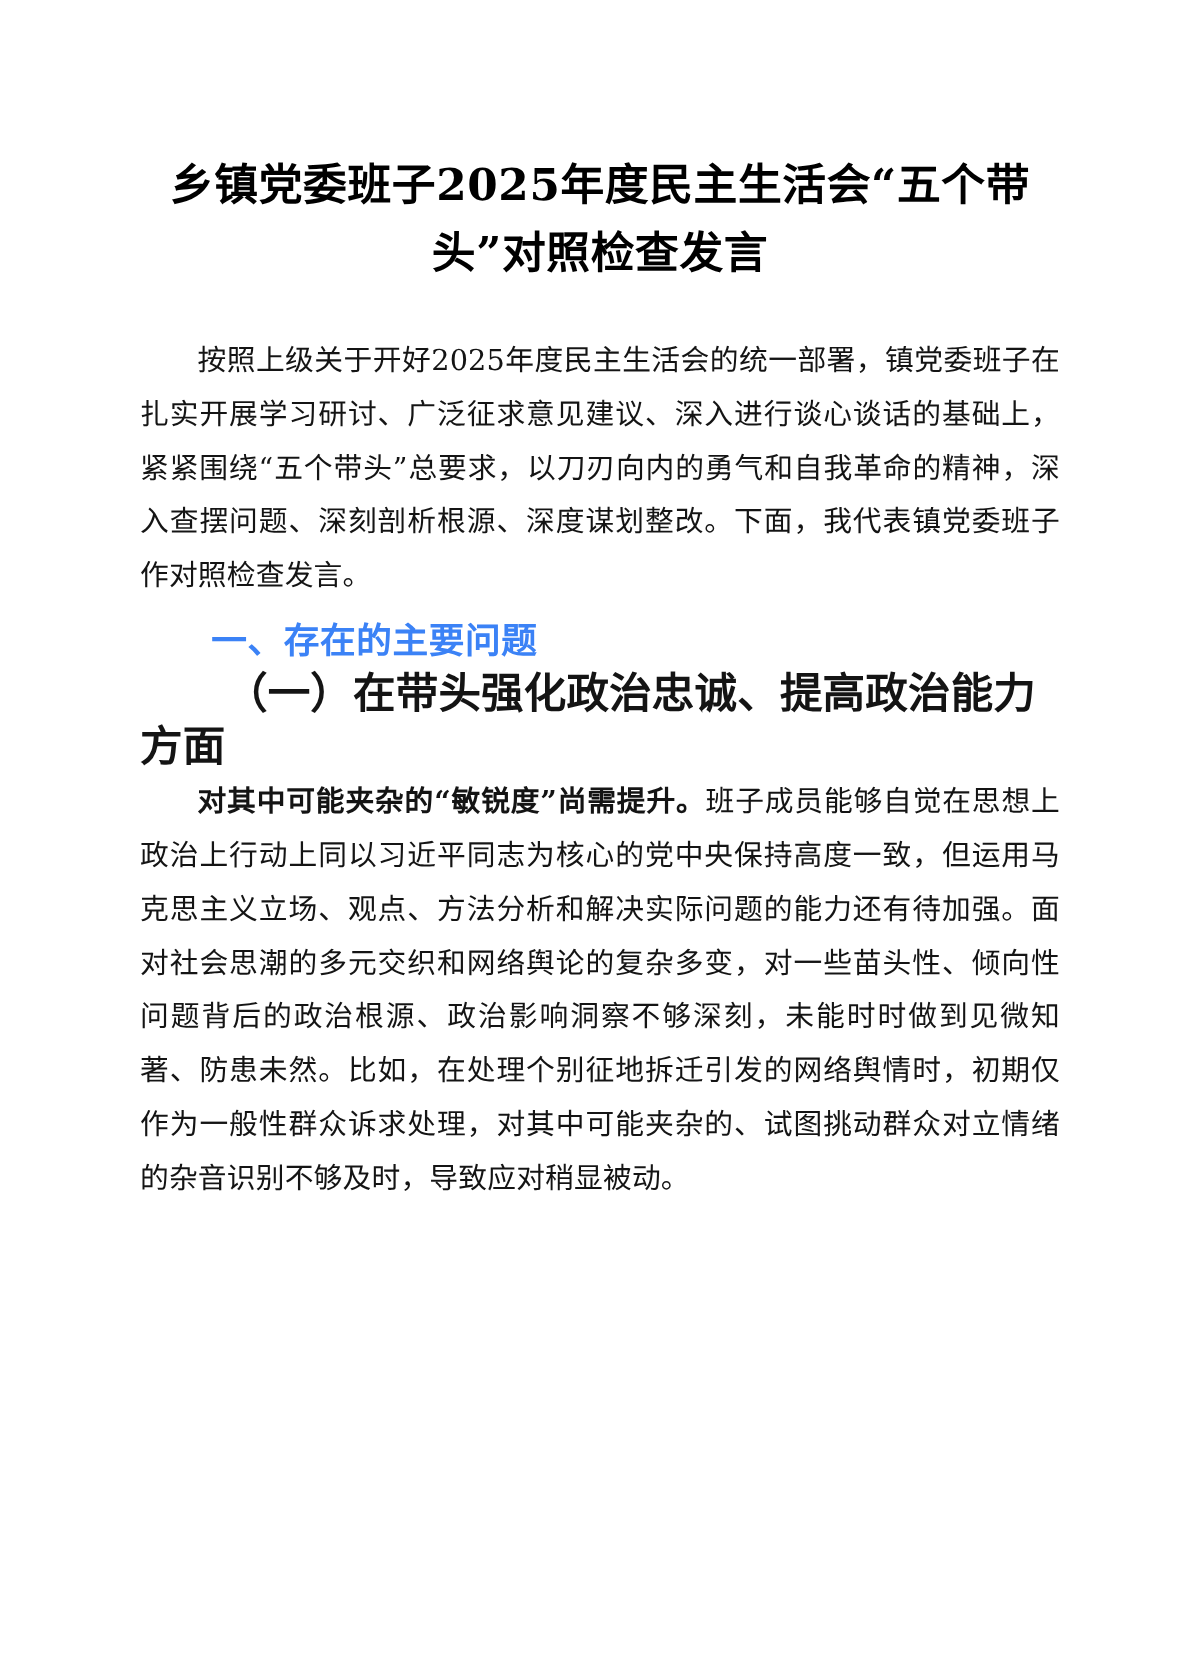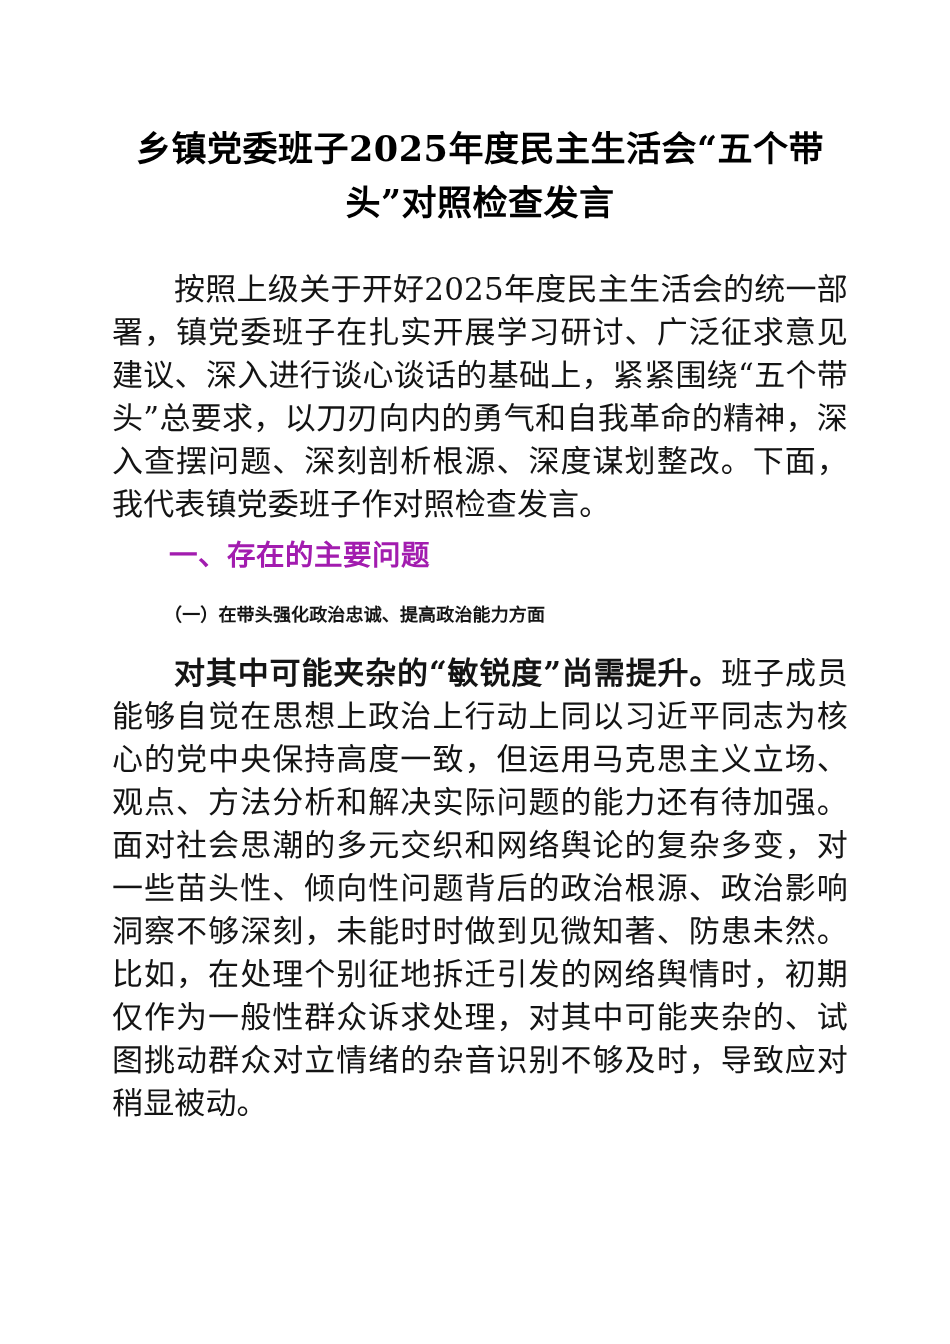--- a/index.html
+++ b/index.html
@@ -37,21 +37,21 @@
     text-align: center;
     letter-spacing: 0.5px;
     color: #000000;
     word-break: break-all;
   }
 
   
   .para {
     margin: 0;
     font-family: "DejaVu Serif", "Liberation Serif", serif;
-    font-size: 31px;
+    font-size: 23px;
     line-height: 43px;
     color: #141414;
     text-align: justify;
     text-justify: inter-ideograph;
     text-indent: 2em;
     word-break: break-all;
     letter-spacing: 0.15px;
   }
 
   .para.first-body {
@@ -59,31 +59,31 @@
   }
 
   
   .section-heading {
     margin: 0;
     margin-top: 8px;
     font-family: "DejaVu Sans", "Liberation Sans", sans-serif;
     font-weight: bold;
     font-size: 28.5px;
     line-height: 43px;
-    color: #a21caf;
+    color: #3b82f6;
     text-indent: 2em;
     letter-spacing: 0.5px;
     word-break: break-all;
   }
 
   
   .sub-heading {
-    margin: 16px;
+    margin: 0;
     font-family: "DejaVu Serif", "Liberation Serif", serif;
-    font-size: 18px;
+    font-size: 34px;
     line-height: 43px;
     color: #141414;
     text-indent: 2em;
     word-break: break-all;
     letter-spacing: 0.15px;
   }
 
   .lead {
     font-weight: bold;
   }

